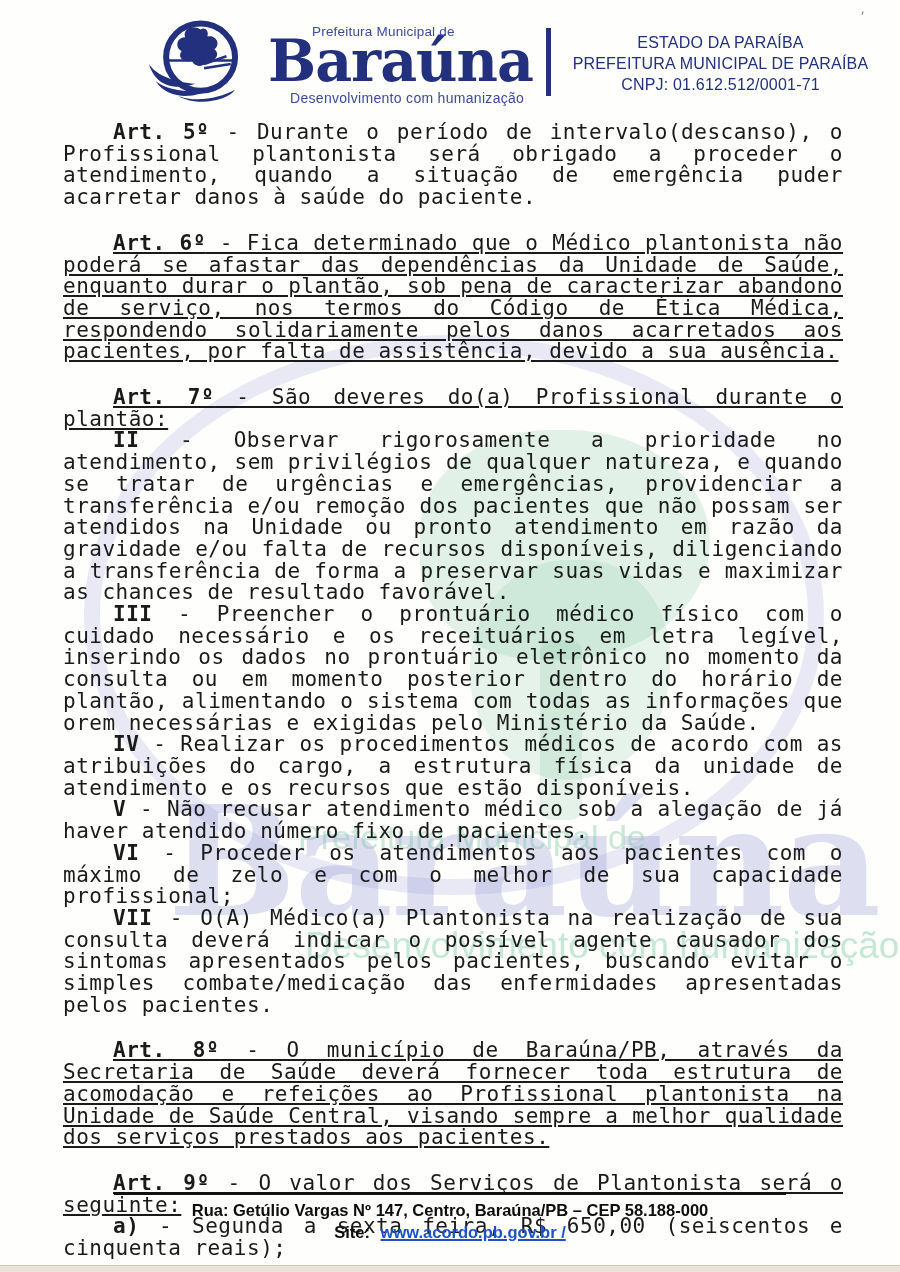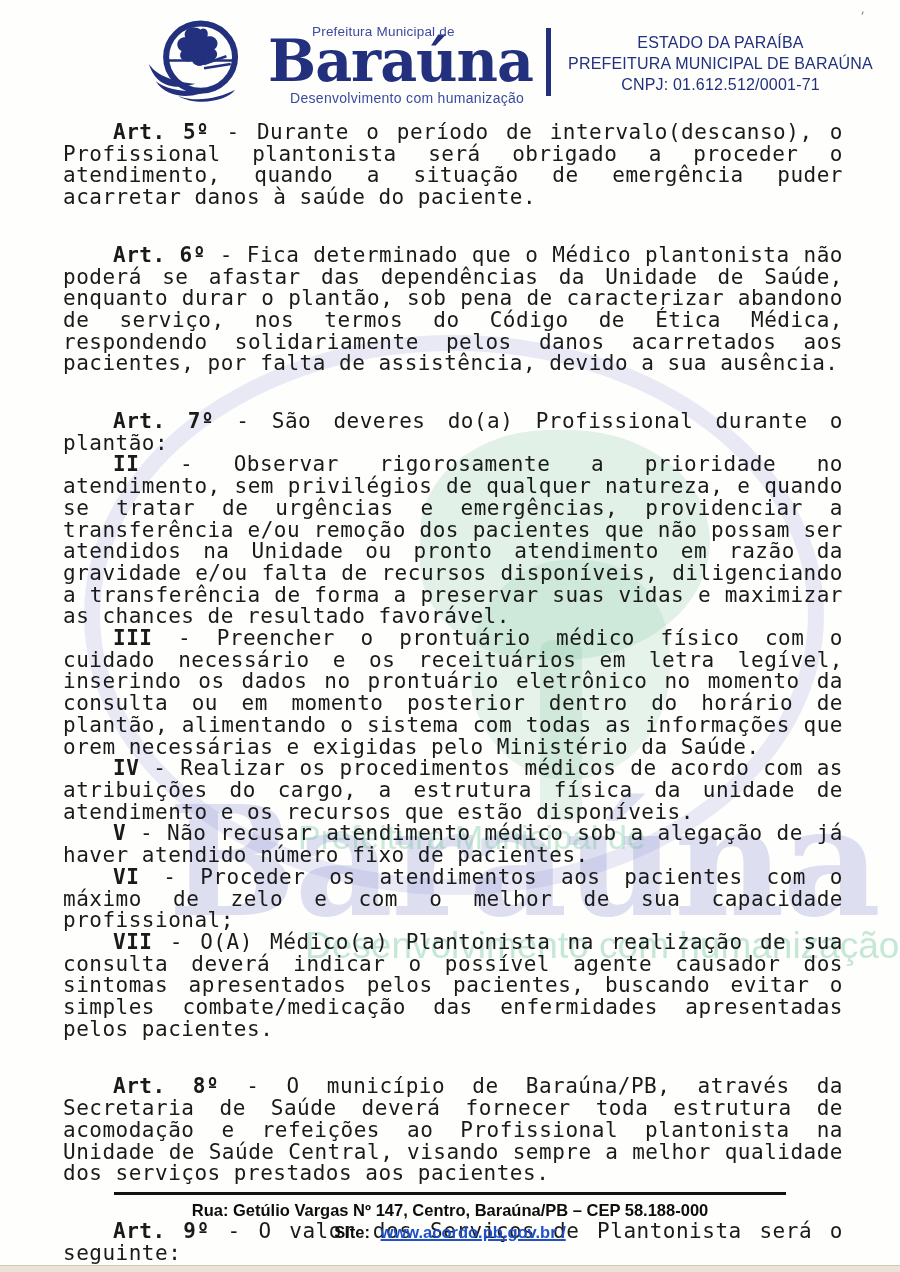--- a/index.html
+++ b/index.html
@@ -51,21 +51,21 @@
   .wm-tag{position:absolute;left:305px;top:925px;font-family:"Liberation Sans",sans-serif;
     font-size:37px;color:rgba(120,200,160,.42);white-space:nowrap;}
   
   .doc-body{
     position:relative;z-index:1;
     padding:10px 57px 0 63px;
     font-size:21px;line-height:21.7px;letter-spacing:.5px;
     text-align:justify;
   }
   .para{margin:0;text-indent:50px;}
-  .para.gap{margin-top:36px;}
+  .para.gap{margin-top:24px;text-decoration:underline;}
   .b{font-weight:bold;}
   .u{text-decoration:underline;text-decoration-thickness:2px;text-underline-offset:3px;}
   
   .footer{position:absolute;left:0;right:0;top:1192px;z-index:2;text-align:center;
     font-family:"Liberation Sans",sans-serif;font-weight:bold;color:#0d0d0d;}
   .footer-rule{width:672px;height:3px;background:#111;margin:0 auto 6px auto;}
   .footer-address{font-size:16.5px;letter-spacing:0;}
   .footer-site{font-size:16.5px;margin-top:3px;}
   .footer-link{color:var(--c-link);text-decoration:underline;text-decoration-thickness:2px;cursor:pointer;margin-left:6px;}
   .scan-edge{position:absolute;left:0;right:0;bottom:0;height:7px;background:#e9e3d8;border-top:1px solid #cfc7b8;z-index:3;}
@@ -99,21 +99,21 @@
       <path d="M42 87 c20 8 48 3 66 -7 c-10 14 -46 19 -66 7 z" fill="#22307e"></path>
     </svg>
     <div class="wordmark">
       <div class="pref">Prefeitura Municipal de</div>
       <div class="name">Baraúna</div>
       <div class="tagline">Desenvolvimento com humanização</div>
     </div>
     <div class="hdr-divider"></div>
     <div class="hdr-right">
       <div>ESTADO DA PARAÍBA</div>
-      <div>PREFEITURA MUNICIPAL DE BARAÚNA</div>
+      <div>PREFEITURA MUNICIPAL DE PARAÍBA</div>
       <div>CNPJ: 01.612.512/0001-71</div>
     </div>
   </div>
 
   <div class="doc-body">
       <p class="para"><span class="b">Art. 5º</span><span> - Durante o período de intervalo(descanso), o Profissional plantonista será obrigado a proceder o atendimento, quando a situação de emergência puder acarretar danos à saúde do paciente.</span></p>
       <p class="para gap"><span class="b">Art. 6º</span><span> - Fica determinado que o Médico plantonista não poderá se afastar das dependências da Unidade de Saúde, enquanto durar o plantão, sob pena de caracterizar abandono de serviço, nos termos do Código de Ética Médica, respondendo solidariamente pelos danos acarretados aos pacientes, por falta de assistência, devido a sua ausência.</span></p>
       <p class="para gap"><span class="b">Art. 7º</span><span> - São deveres do(a) Profissional durante o plantão:</span></p>
       <p class="para"><span class="b">II</span><span> - Observar rigorosamente a prioridade no atendimento, sem privilégios de qualquer natureza, e quando se tratar de urgências e emergências, providenciar a transferência e/ou remoção dos pacientes que não possam ser atendidos na Unidade ou pronto atendimento em razão da gravidade e/ou falta de recursos disponíveis, diligenciando a transferência de forma a preservar suas vidas e maximizar as chances de resultado favorável.</span></p>
       <p class="para"><span class="b">III</span><span> - Preencher o prontuário médico físico com o cuidado necessário e os receituários em letra legível, inserindo os dados no prontuário eletrônico no momento da consulta ou em momento posterior dentro do horário de plantão, alimentando o sistema com todas as informações que orem necessárias e exigidas pelo Ministério da Saúde.</span></p>

